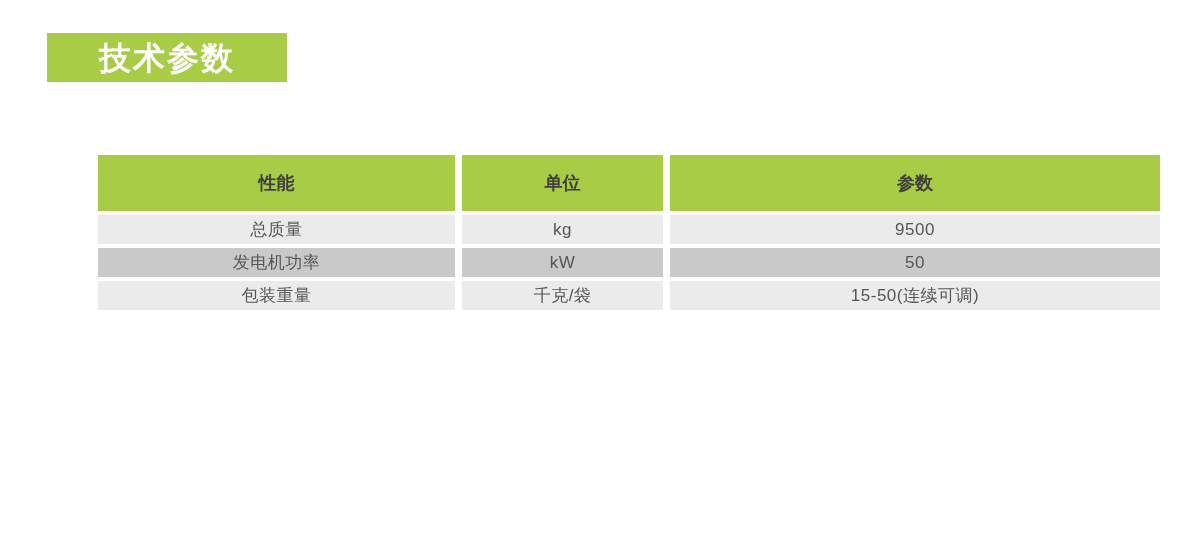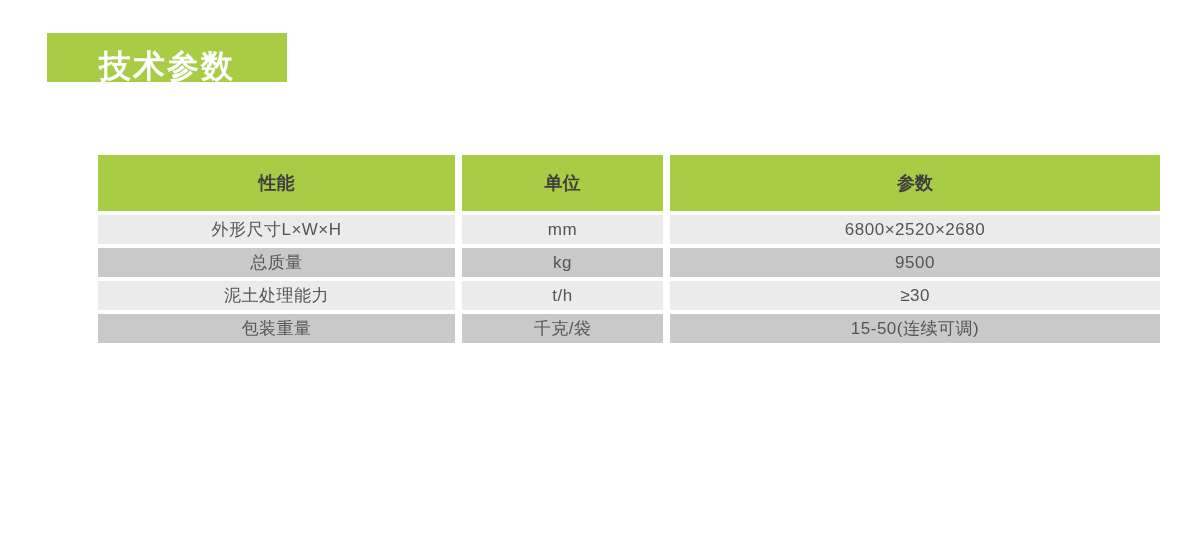--- a/index.html
+++ b/index.html
@@ -8,21 +8,21 @@
     background: #ffffff;
     font-family: "Liberation Sans", "DejaVu Sans", sans-serif;
     position: relative;
     overflow: hidden;
   }
   .title-badge {
     position: absolute;
     left: 47px; top: 33px;
     width: 240px; height: 49px;
     background: var(--accent-green, #a9cc45);
-    display: flex; align-items: flex-end; justify-content: center;
+    display: flex; align-items: center; justify-content: center;
   }
   .title-badge .title-text {
     color: var(--title-text, #ffffff);
     font-size: 32px;
     font-weight: bold;
     letter-spacing: 2px;
     line-height: 1;
   }
   table.spec-table {
     position: absolute;
@@ -71,33 +71,28 @@
   </colgroup>
   <thead>
     <tr>
       <th>性能</th>
       <th>单位</th>
       <th>参数</th>
     </tr>
   </thead>
   <tbody>
     <tr>
-      <td>外形尺寸L×W×H</td>
-      <td>mm</td>
-      <td>6800×2520×2680</td>
-    </tr>
-    <tr>
       <td>总质量</td>
       <td>kg</td>
       <td>9500</td>
     </tr>
     <tr>
-      <td>泥土处理能力</td>
-      <td>t/h</td>
-      <td>≥30</td>
+      <td>发电机功率</td>
+      <td>kW</td>
+      <td>50</td>
     </tr>
     <tr>
       <td>包装重量</td>
       <td>千克/袋</td>
       <td>15-50(连续可调)</td>
     </tr>
   </tbody>
 </table>
 
 </body></html>

